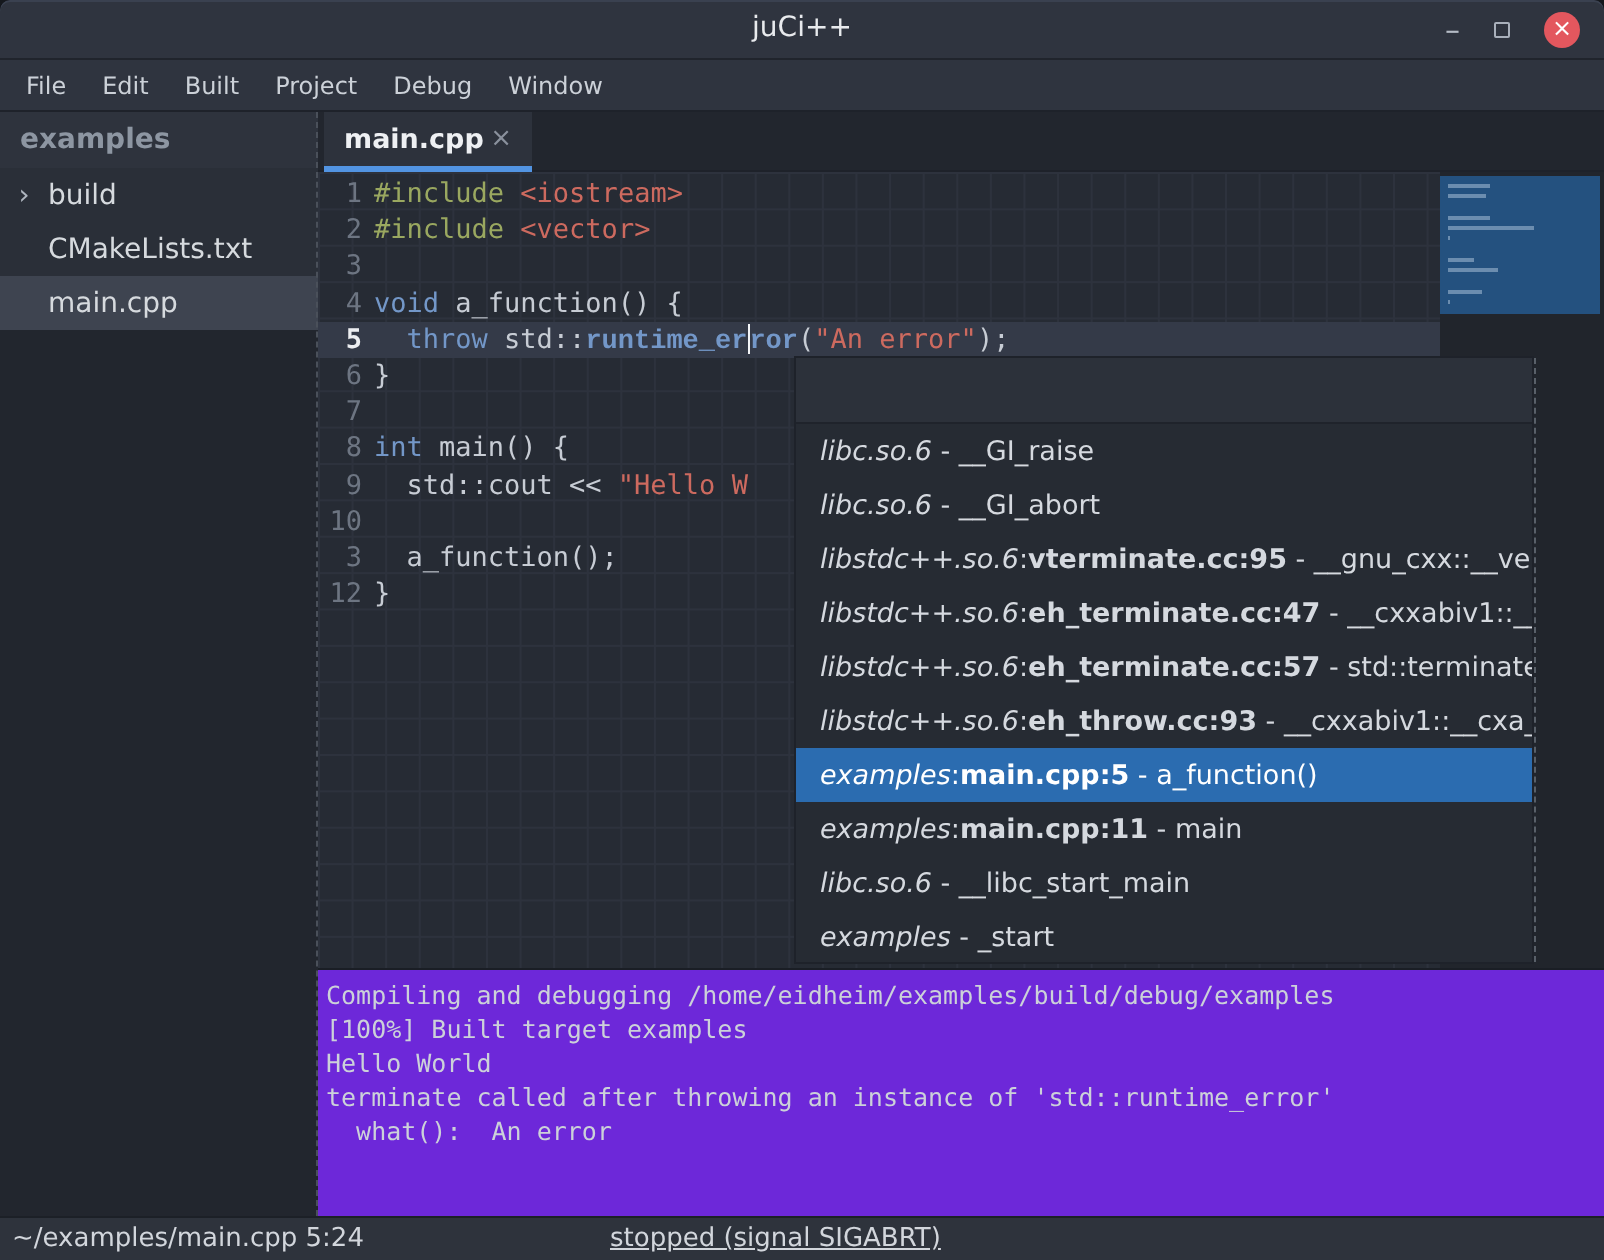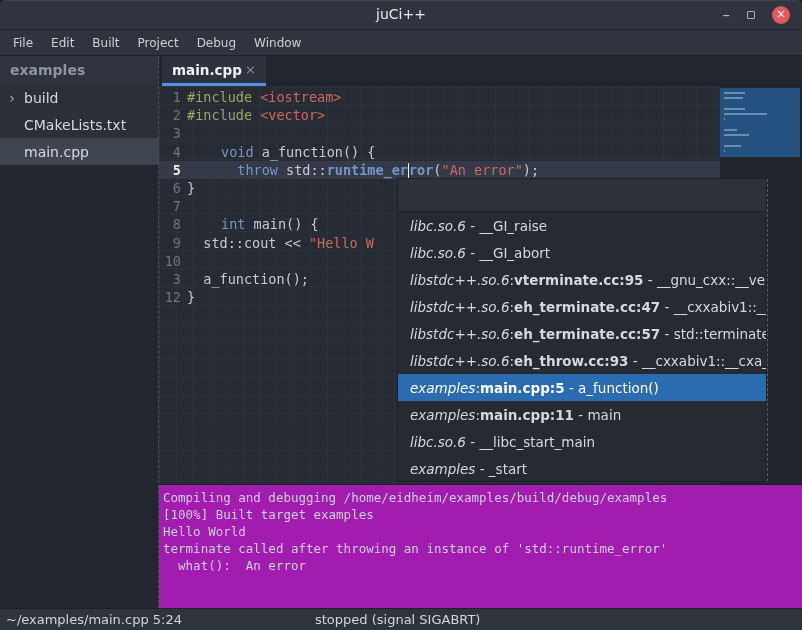--- a/index.html
+++ b/index.html
@@ -50,52 +50,52 @@
   .editor-text{ position:absolute; left:0; top:0; width:561px; height:100%; padding-top:2px;
         background-image:linear-gradient(to right,#2d323d 1px,transparent 1px),
                          linear-gradient(to bottom,#2d323d 1px,transparent 1px);
         background-size:16.8px 18.2px; }
   .code-row{ height:18.2px; display:flex; white-space:pre;
              font-family:"DejaVu Sans Mono", monospace; font-size:13.5px; line-height:18.2px; }
   .code-row.current{ background:#343a48; }
   .gutter-num{ width:27px; text-align:right; padding-right:5px; color:#6d7582; flex:none; }
   .code-row.current .gutter-num{ color:#eceef1; font-weight:bold; }
   .code-text{ padding-left:1px; }
-  .tk-p{ color:var(--c-text,#c7ccd4); } .tk-kw{ color:var(--c-keyword,#7397c8);margin-left:34px; }
-  .tk-kb{ color:var(--c-keyword,#7397c8); font-weight:bold; }
+  .tk-p{ color:var(--c-text,#c7ccd4); } .tk-kw{ color:var(--c-keyword,#7397c8); }
+  .tk-kb{ color:var(--c-keyword,#7397c8); font-weight:bold;font-family:Liberation Mono, monospace; }
   .tk-pre{ color:var(--c-preprocessor,#9aa860); } .tk-str{ color:var(--c-string,#cd6a5f); }
   .caret{ display:inline-block; width:0; border-left:1.5px solid #f2f4f7; height:15px; vertical-align:-3px; }
 
   
   .minimap{ position:absolute; right:0; top:0; width:82px; height:100%; background:#21252c; }
   .minimap-viewport{ position:absolute; left:0; top:2px; right:2px; height:69px; background:#24517f;
                      padding:4px 0 0 4px; overflow:hidden; }
   .mini-line{ height:2px; margin-bottom:3.3px; background:#7e9cbc; opacity:.8; }
 
   
   .popup{ position:absolute; left:397px; top:178px; width:370px; height:304px; background:#262b33;
           border:1px solid #1e222a; z-index:20; }
   .popup::after{ content:""; position:absolute; right:-2px; top:0; bottom:0; border-right:1px dashed #596069; }
   .popup-entry{ height:33px; background:#2c313a; border-bottom:1px solid #1f232b; }
   .stack-row{ height:27px; display:flex; align-items:center; padding-left:12px; font-size:13.5px;
               color:#d5d9df; white-space:pre; overflow:hidden; }
   .stack-row.selected{ background:var(--c-selection,#2b6cb0); color:#ffffff; }
   .stack-row .it{ font-style:italic; } .stack-row .b{ font-weight:bold; }
 
   
-  .terminal{ position:absolute; left:159px; top:484px; right:0; height:124px; background:#a21caf;
+  .terminal{ position:absolute; left:159px; top:484px; right:0; height:124px; background:#6d28d9;
              border-top:1px solid #1a1e25; padding:4px 0 0 4px; }
   .term-line{ font-family:"DejaVu Sans Mono", monospace; font-size:12.5px; line-height:17px;
               color:#ccd1d9; white-space:pre; }
 
   
   .statusbar{ position:absolute; left:0; right:0; bottom:0; height:22px; background:#2e333c;
               border-top:1px solid #1c2027; font-size:13px; color:#d2d6dc; }
   .status-left{ position:absolute; left:6px; top:3px; }
-  .status-center{ position:absolute; left:315px; top:3px; }
+  .status-center{ position:absolute; left:305px; top:3px;text-decoration:underline; }
 </style>
 </head>
 <body>
 
 <div class="window">
 
   <div class="titlebar">
     <div class="title">juCi++</div>
     <div class="win-controls">
       <span class="btn-min">–</span>

